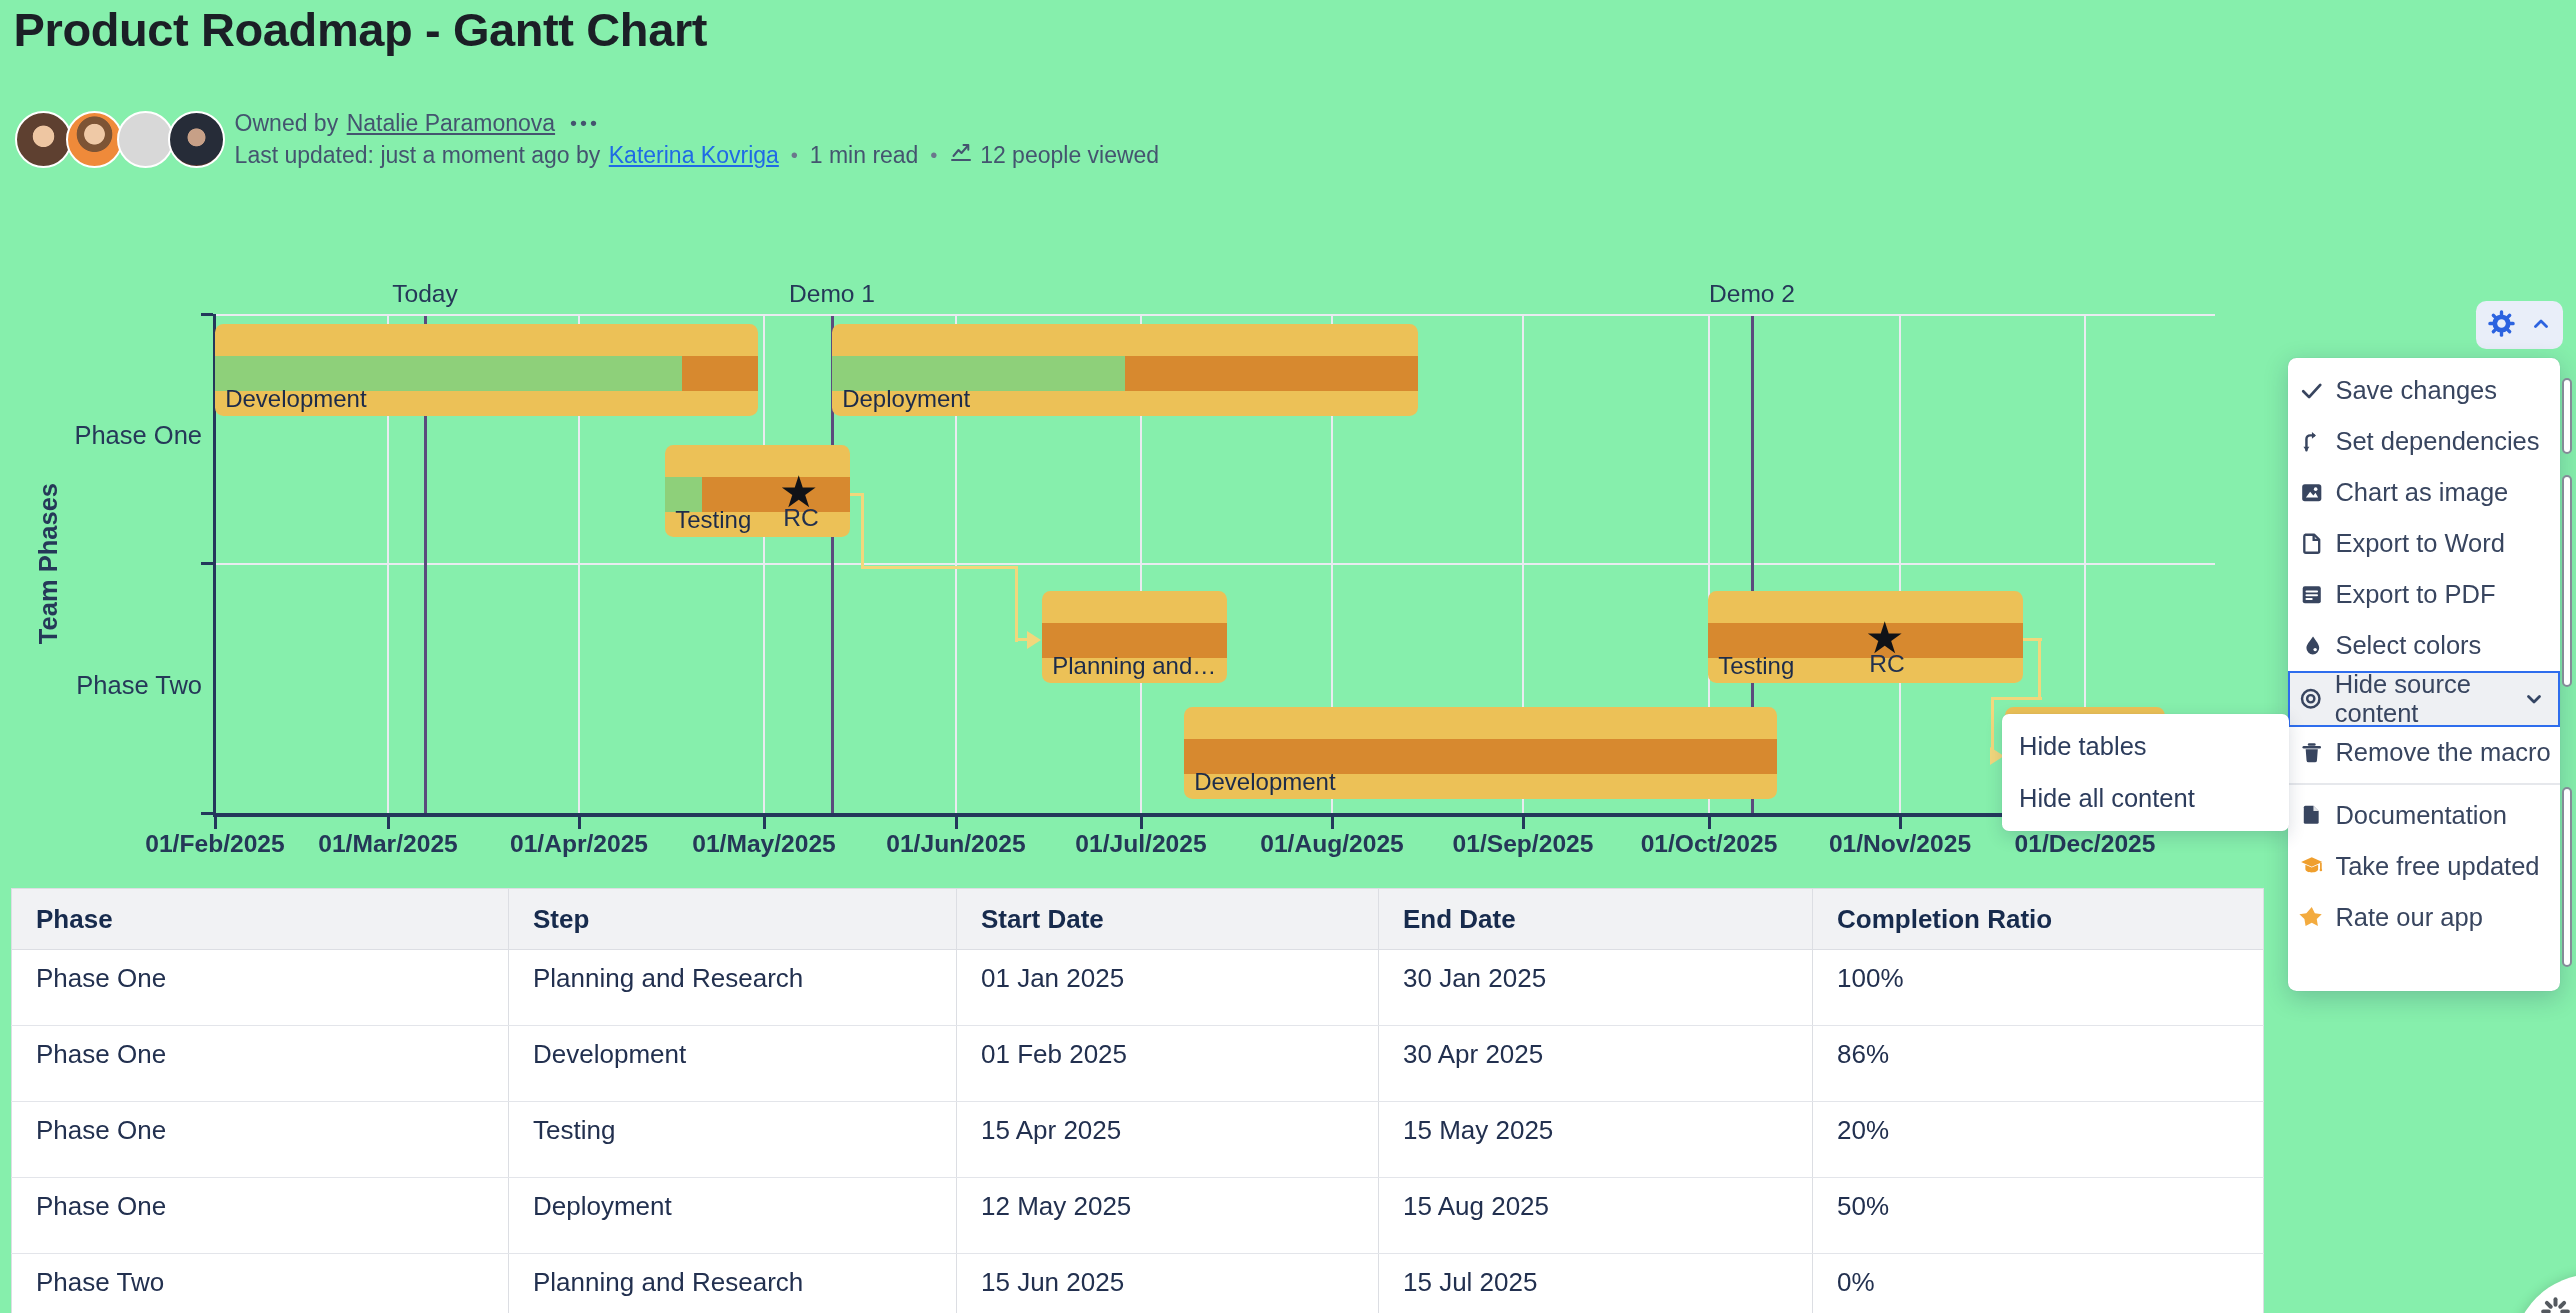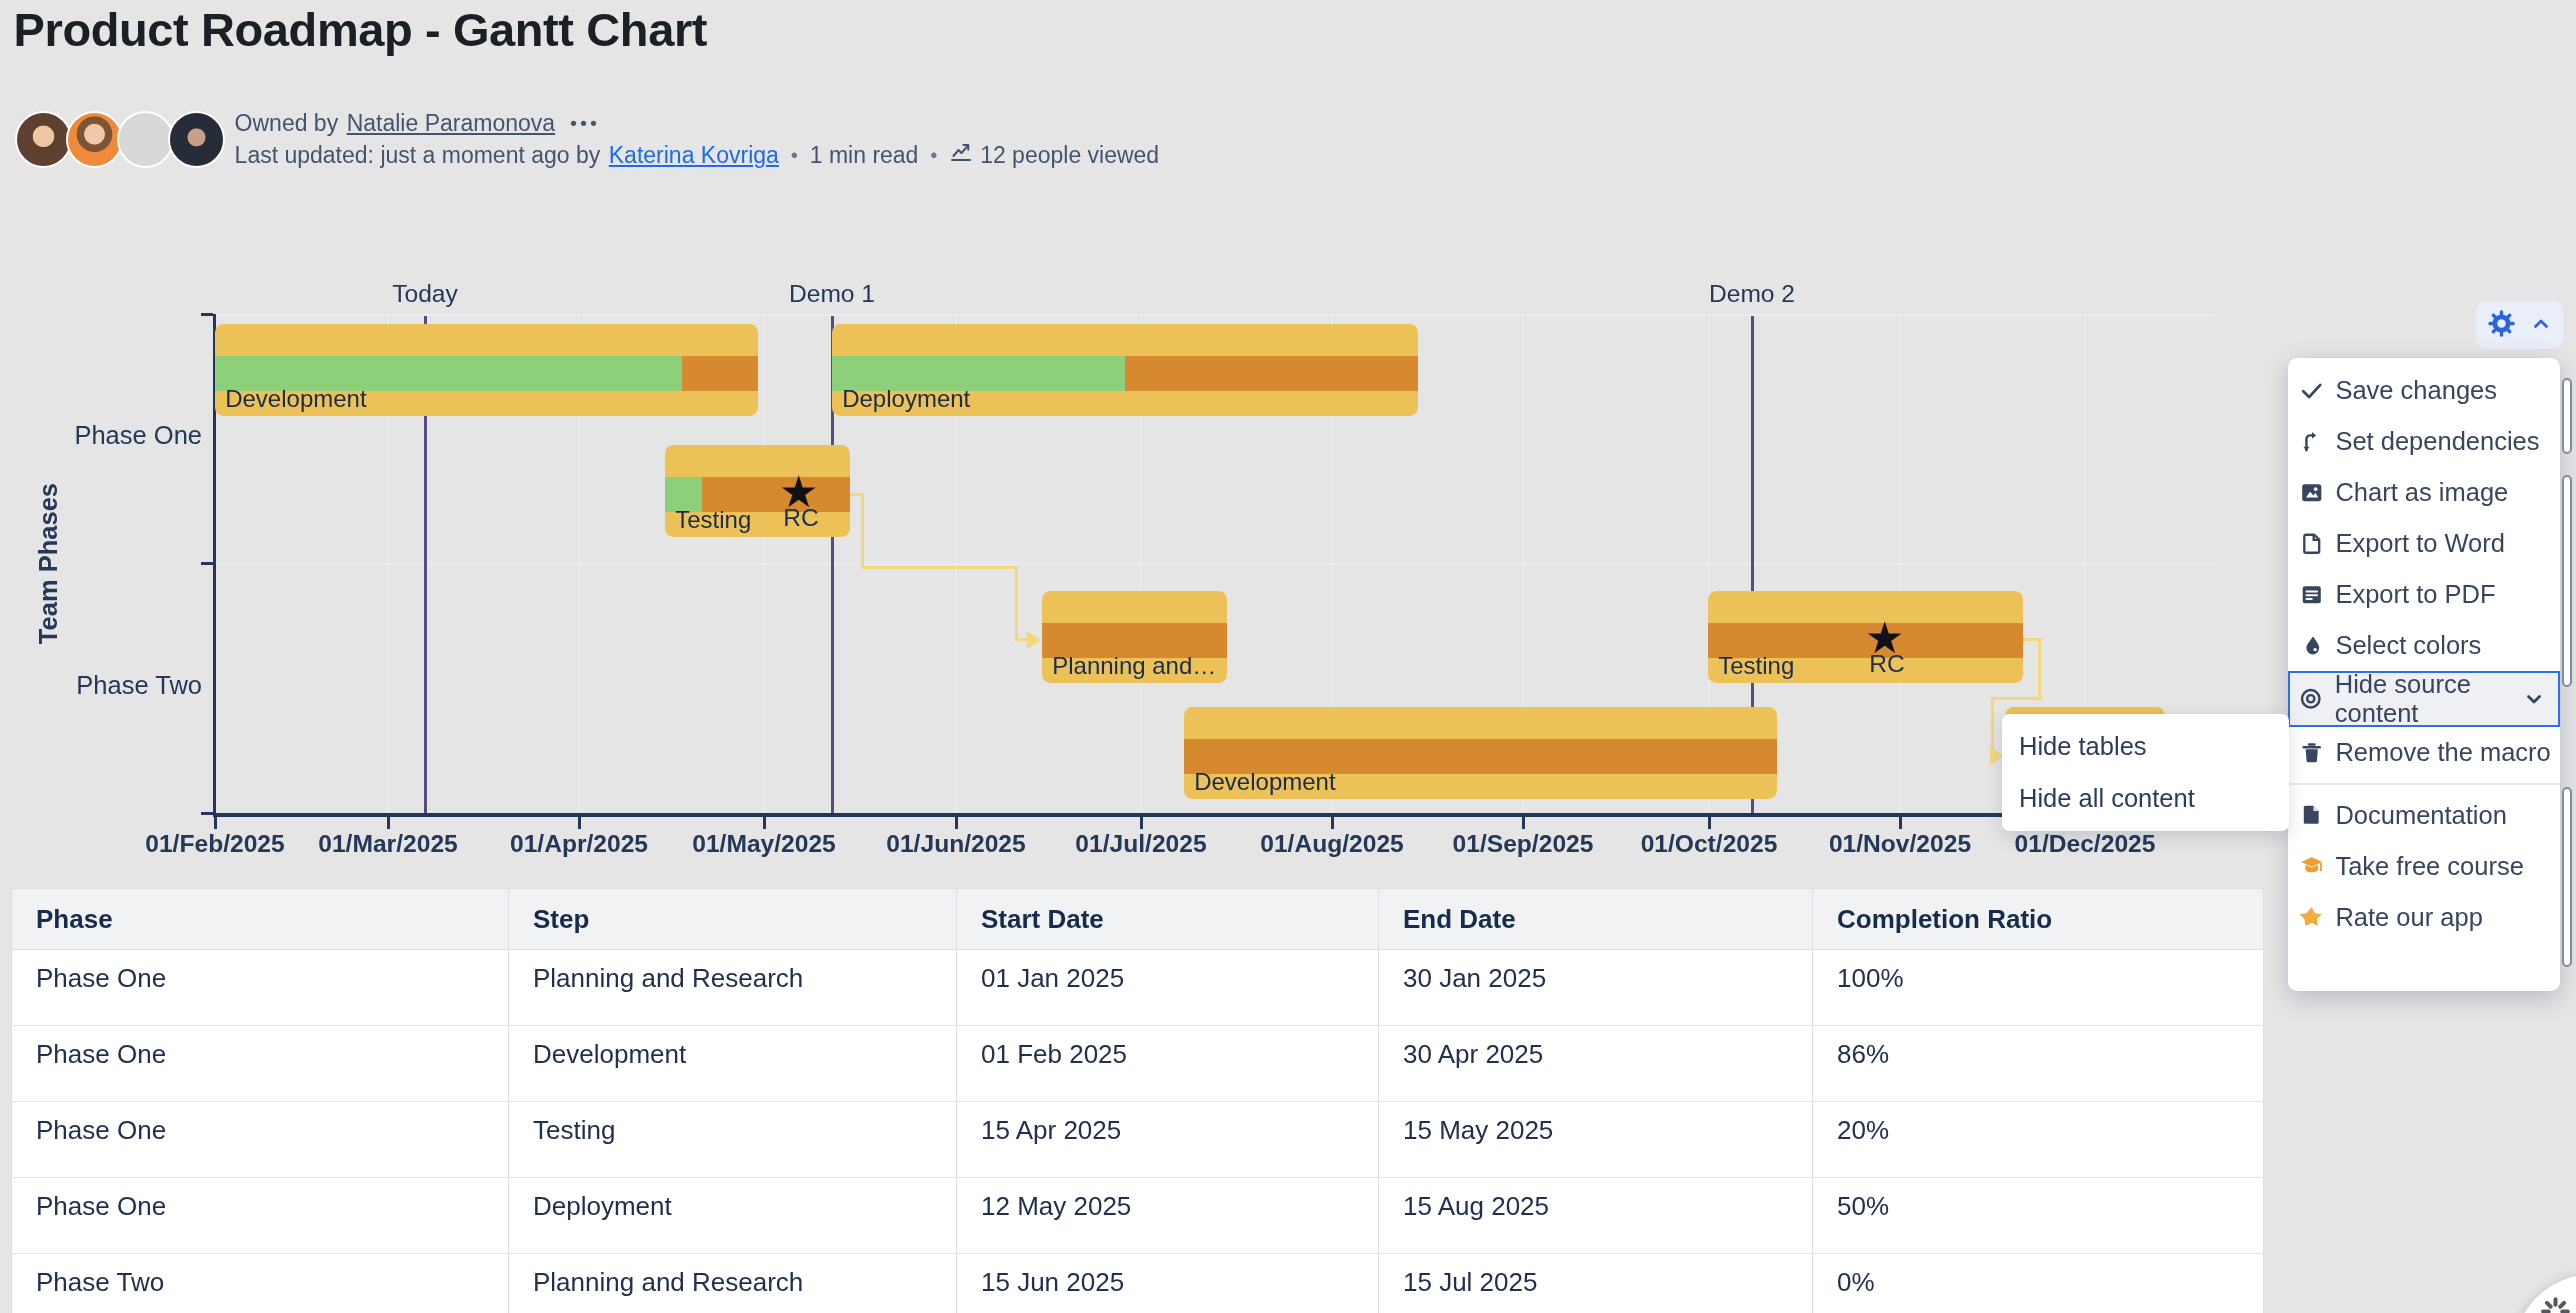--- a/index.html
+++ b/index.html
@@ -1,17 +1,17 @@
 <!DOCTYPE html>
 <html style="--c-bar: #ecc157; --c-done: #8ed07a; --c-todo: #d7892f; --c-conn: #f2d77c;font-size:13.6px"><head>
 <meta charset="utf-8">
 <style>
   html,body{margin:0;padding:0;background:#fff;}
   body{width:2576px;height:1313px;overflow:hidden;font-family:"Liberation Sans",sans-serif;color:#253858;}
-  #app{position:relative;width:2576px;height:1313px;overflow:hidden;background:#e5e5e5;}
+  #app{position:relative;width:2576px;height:1313px;overflow:hidden;background:#86efac;}
 
   
   .page-title{position:absolute;left:13.6px;top:1.7px;font-size:47px;font-weight:600;color:#1b1f26;letter-spacing:-0.4px;margin:0;}
   .byline{position:absolute;left:15.3px;top:107px;display:flex;align-items:center;}
   .avatars{display:flex;}
   .avatar{width:53px;height:53px;border-radius:50%;border:2.5px solid #fff;margin-right:-6px;background:#d8d8d8;}
   .av1{background:radial-gradient(circle at 50% 44%,#eec6a2 0 26%,#5e4030 28% 78%,#e4e4e6 80%);}
   .av2{background:radial-gradient(circle at 50% 40%,#efc9a6 0 24%,#7d5435 26% 42%,#ef8a3a 44% 80%,#e2e2e4 82%);}
   .av3{background:radial-gradient(circle at 50% 42%,#f2d2b2 0 26%,#d8b express 28%,#d9b267 28% 56%,#2e6f86 58% 82%,#e4e4e6 84%);}
   .av4{background:radial-gradient(circle at 50% 46%,#c7a087 0 22%,#262c38 24% 70%,#57332e 72%);}
@@ -389,21 +389,21 @@
       </div>
       <div class="menu-item">
         <span class="mi-icon" style="color: rgb(239, 159, 46);">
           <svg width="25.5" height="25.5" viewBox="0 0 24 24">
             <path d="M12 4L22 8.5 12 13 2 8.5z" fill="currentColor"></path>
             <path d="M6 11v4.3c0 1.6 2.7 3 6 3s6-1.4 6-3V11l-6 2.7z" fill="currentColor"></path>
             <path d="M20.6 9.3V15" stroke="currentColor" stroke-width="1.6"></path>
             <circle cx="20.6" cy="16" r="1.2" fill="currentColor"></circle>
           </svg>
         </span>
-        <span>Take free course</span>
+        <span>Take free updated</span>
       </div>
       <div class="menu-item">
         <span class="mi-icon" style="color: rgb(243, 171, 63);">
           <svg width="25.5" height="25.5" viewBox="0 0 24 24">
             <path d="M12 2.8l2.9 5.9 6.5.9-4.7 4.6 1.1 6.4L12 17.6l-5.8 3-1.1-6.4-4.7-4.6 6.5-.9z" fill="currentColor"></path>
           </svg>
         </span>
         <span>Rate our app</span>
       </div>
     </div>

